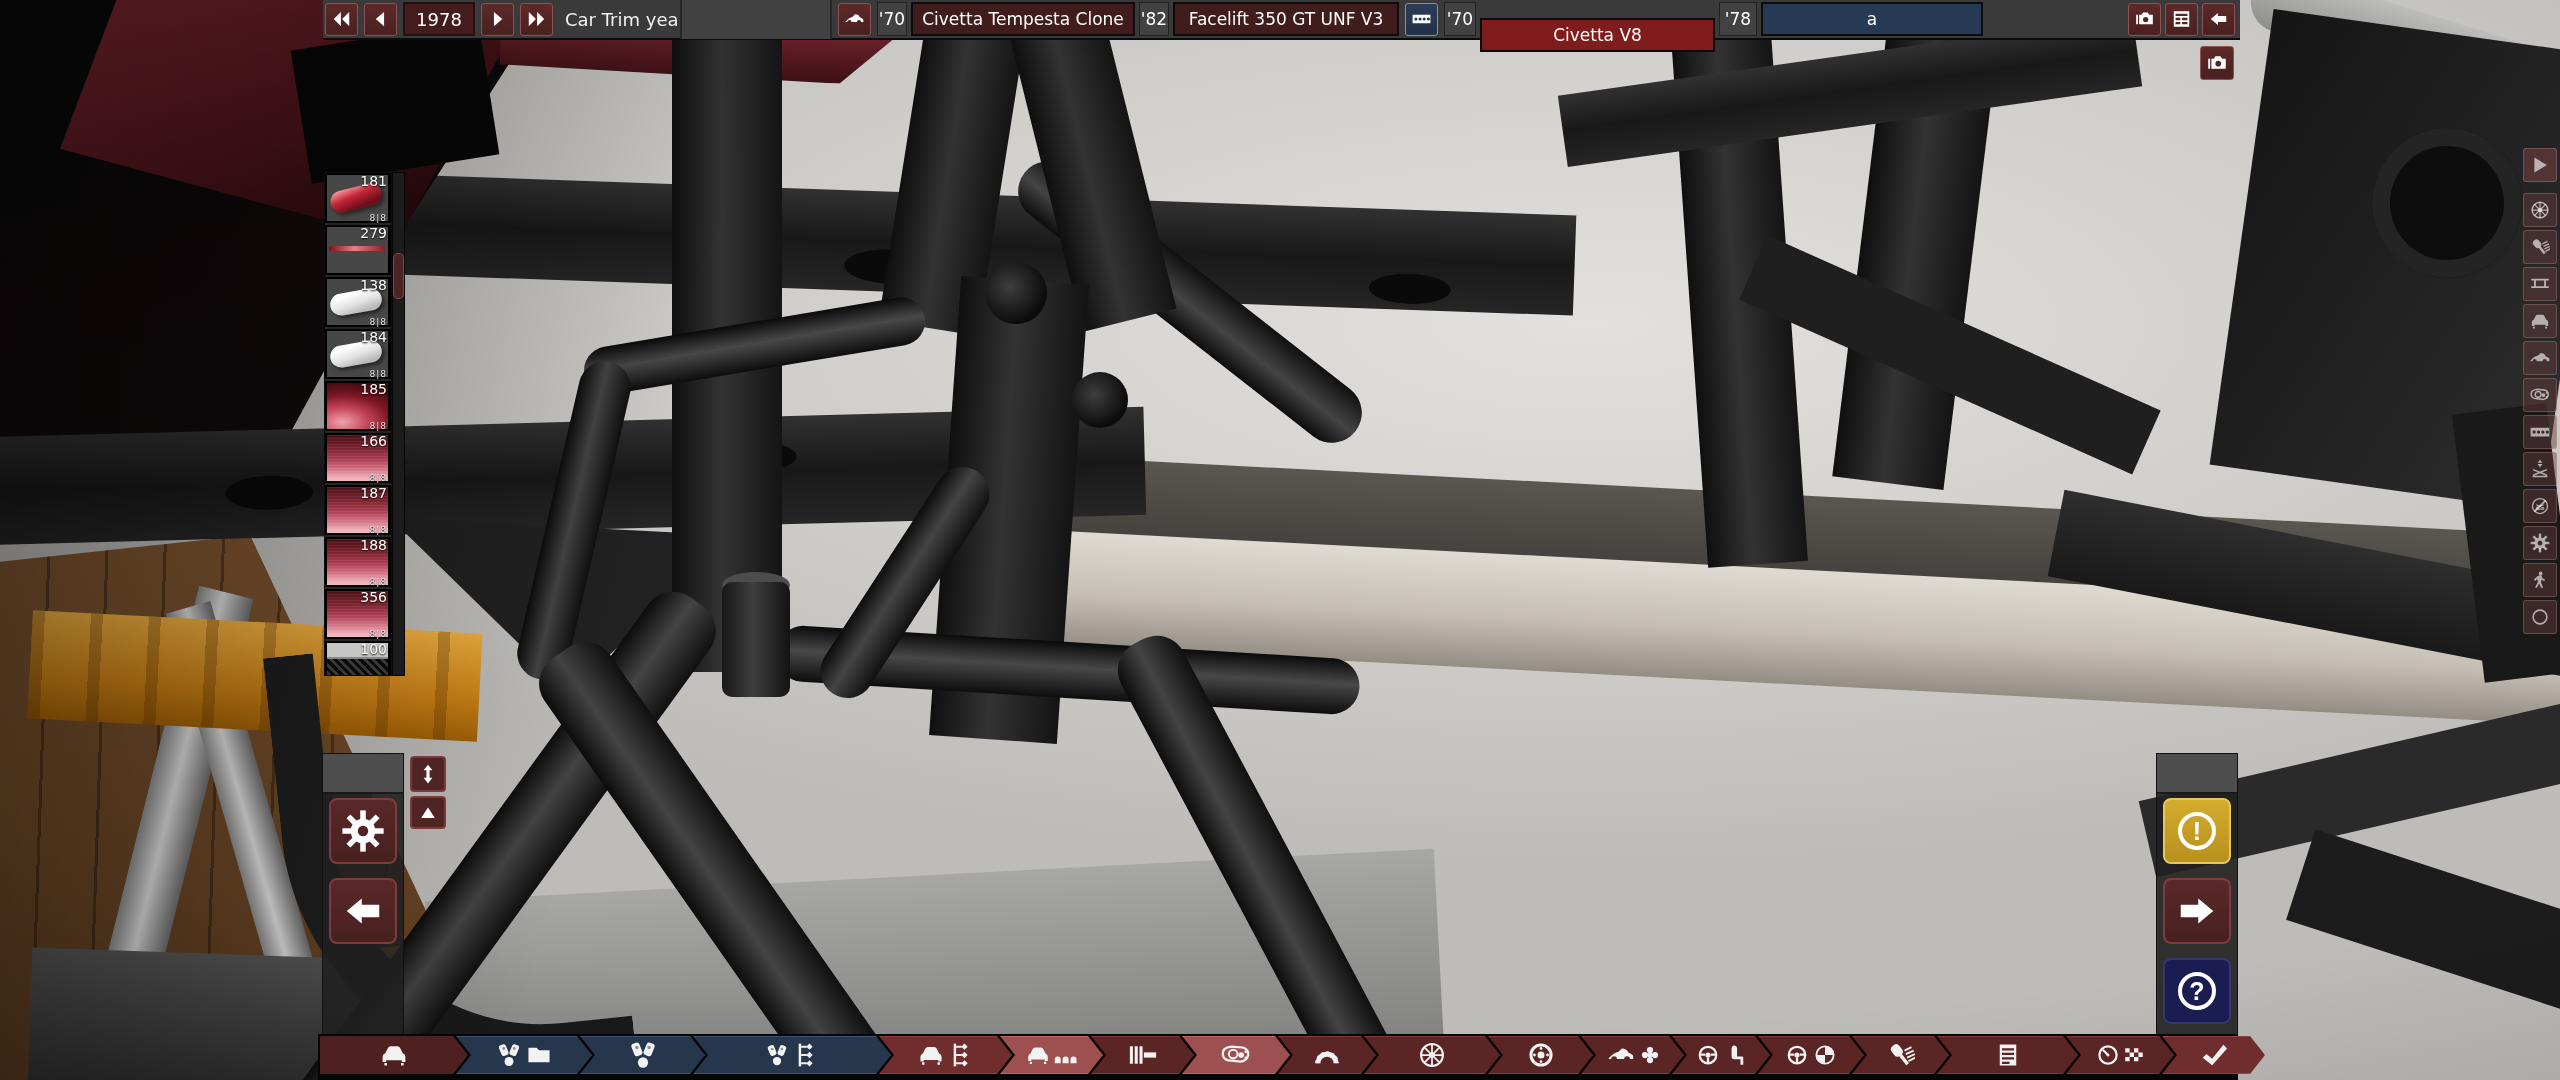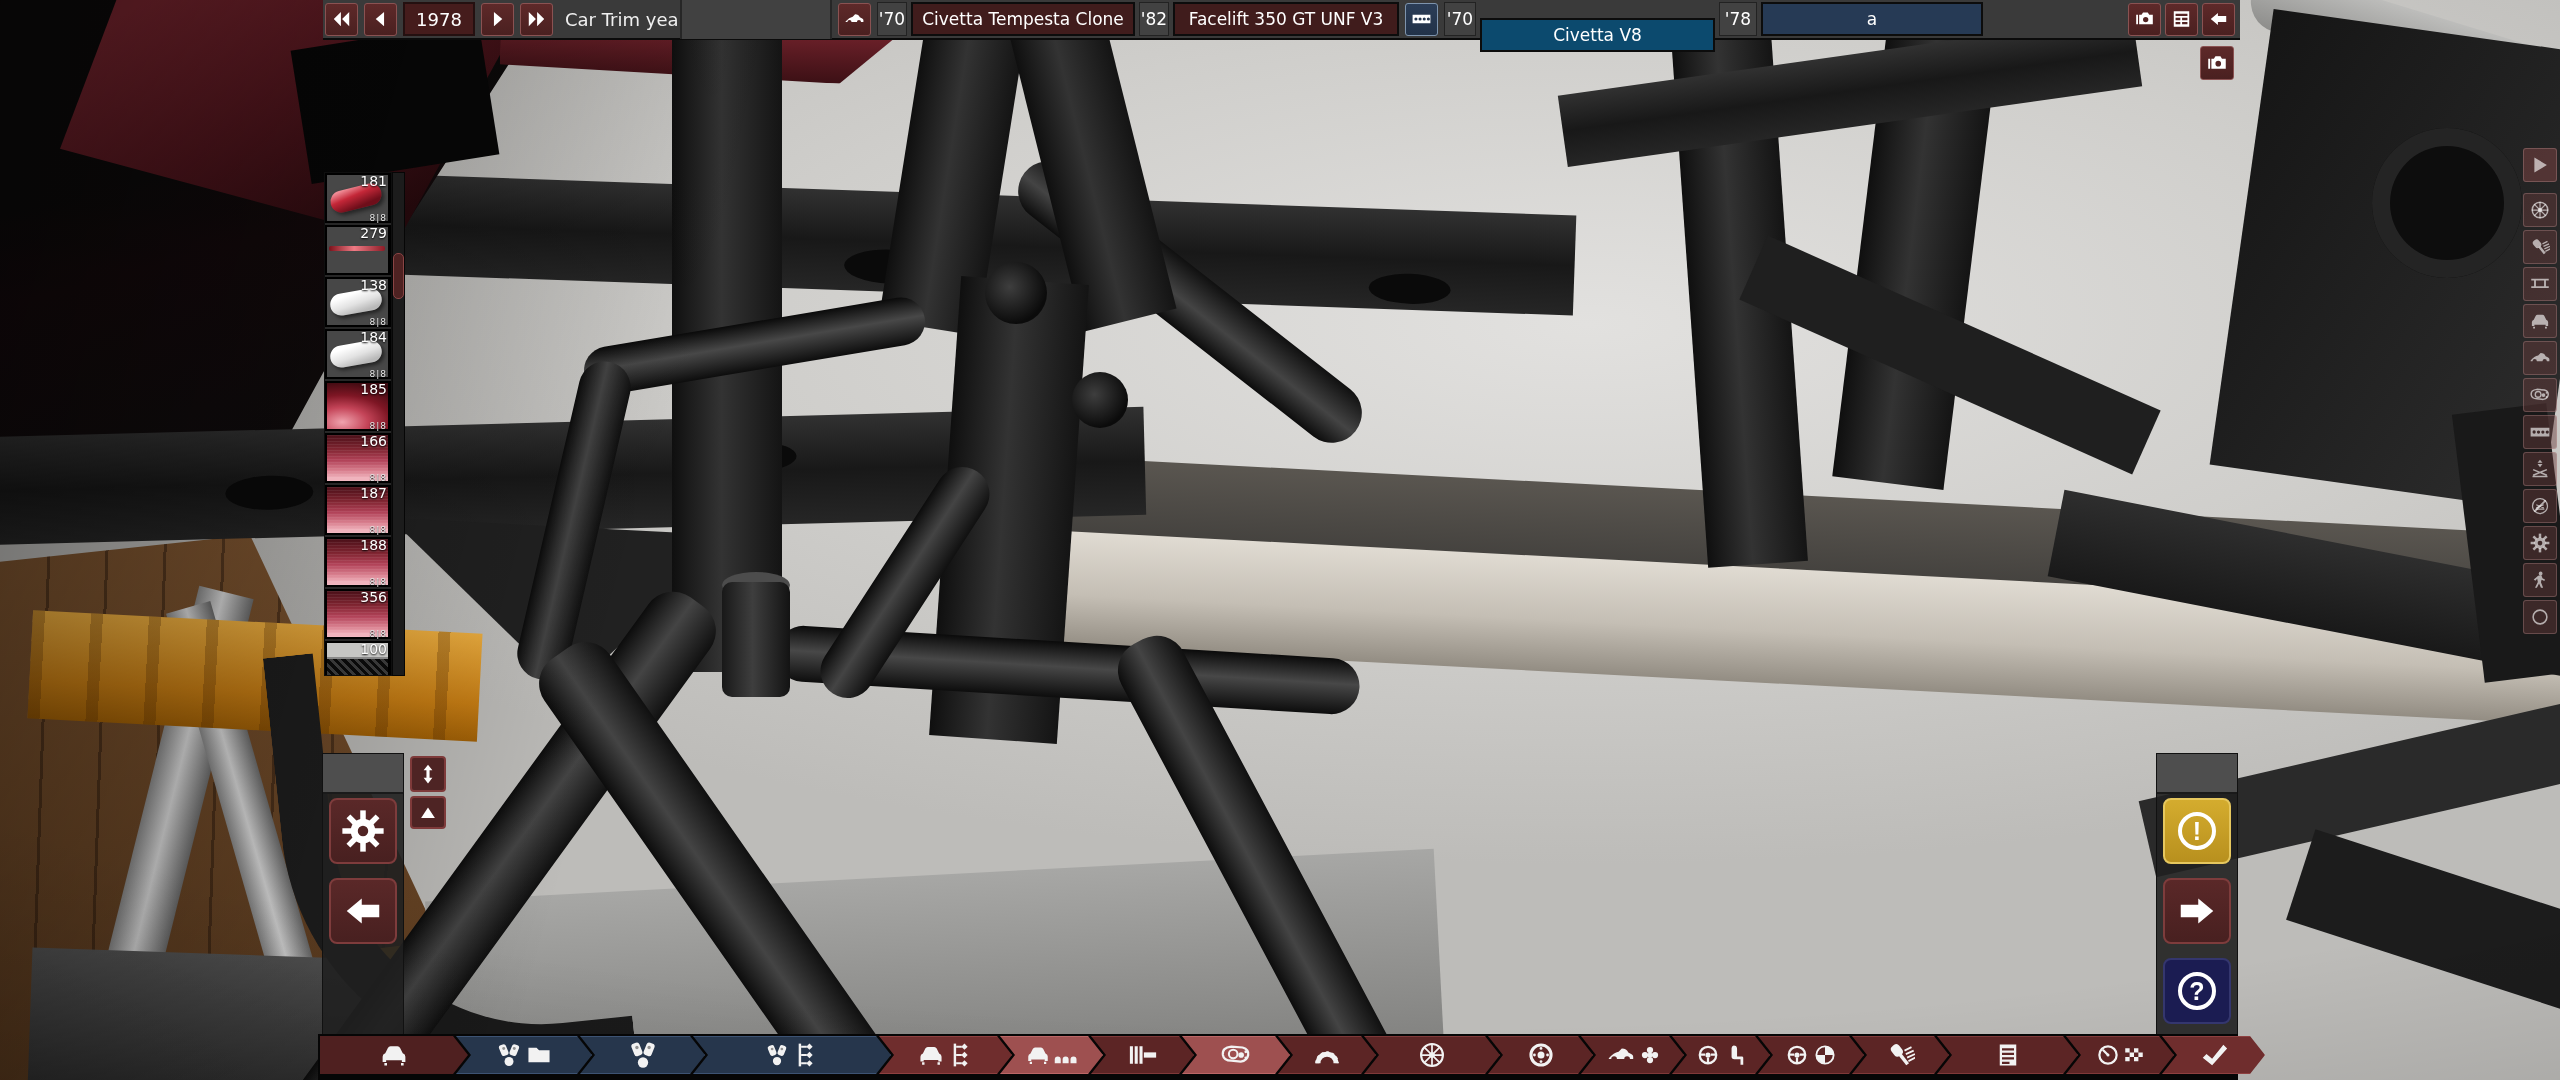--- a/index.html
+++ b/index.html
@@ -21,21 +21,21 @@
   .tb-btn.navy{background:linear-gradient(180deg,#2b3d57,#223248);border:1px solid #7e94ad;}
   .tb-year{flex:none;width:72px;height:34px;background:#451c1c;border:2px solid #241010;box-sizing:border-box;
     display:flex;align-items:center;justify-content:center;font-size:18px;}
   .tb-label{flex:none;width:115px;margin-left:12px;font-size:18px;color:#f0f0f0;white-space:nowrap;}
   .tb-gap{flex:none;width:152px;height:40px;background:#414141;border-left:2px solid #262626;border-right:2px solid #262626;box-sizing:border-box;}
   .tb-chip{flex:none;height:34px;background:#424242;border:1px solid #222;box-sizing:border-box;
     display:flex;align-items:center;justify-content:center;font-size:17px;}
   .tb-field{flex:none;height:34px;border:2px solid #0c0c0c;box-sizing:border-box;
     display:flex;align-items:center;justify-content:center;font-size:17px;white-space:nowrap;overflow:hidden;}
   .tb-field.red{background:#401c1c;}
-  .tb-field.navy{background:#0c4a6e;margin-top:32px;}
+  .tb-field.navy{background:#7f1d1d;margin-top:32px;}
   .tb-field.navy-focus{background:#263a55;}
   .ml4{margin-left:4px;} .ml6{margin-left:6px;}
   #float-cam{position:absolute;left:2200px;top:46px;width:34px;height:34px;z-index:30;}
 
   
   #fixlist{position:absolute;left:324px;top:172px;width:68px;height:504px;background:#272727;
     border:1px solid #0e0e0e;box-sizing:border-box;display:flex;flex-direction:column;overflow:hidden;z-index:20;}
   .fitem{flex:none;height:50px;position:relative;background:#000000;margin-bottom:2px;}
   .fnum{position:absolute;top:0;right:4px;z-index:2;font-size:14px;color:#fff;text-shadow:0 1px 2px #000;}
   .fbadge{position:absolute;bottom:0;right:4px;z-index:2;font-size:9px;color:#e8e8e8;text-shadow:0 1px 1px #000;letter-spacing:1px;}

